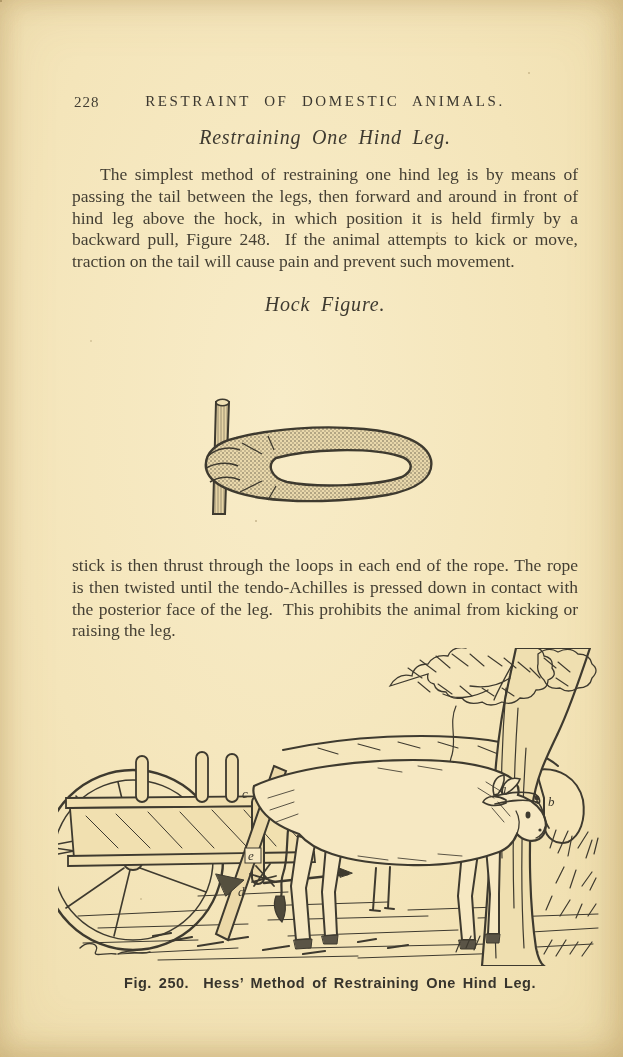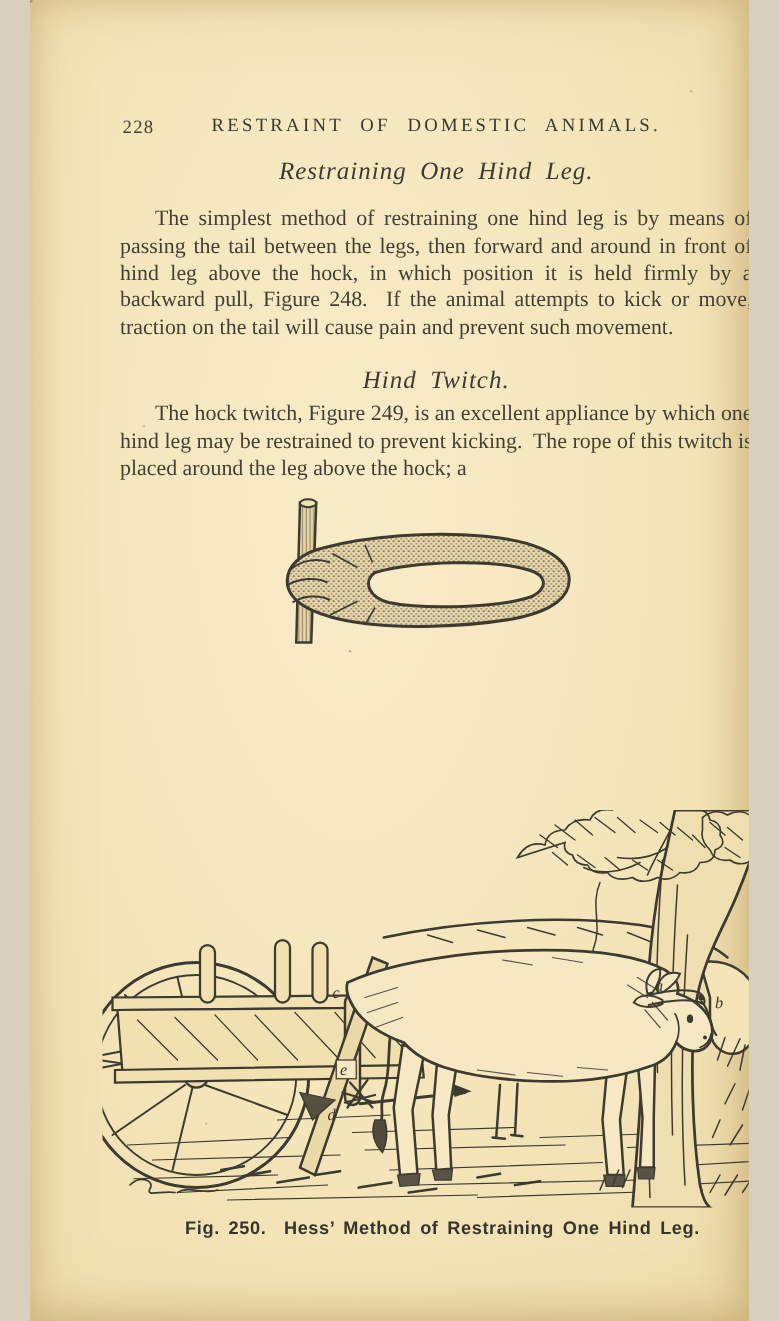--- a/index.html
+++ b/index.html
@@ -1,18 +1,18 @@
 <!DOCTYPE html>
 <html><head>
 <meta charset="utf-8">
 <style>
   html,body{margin:0;padding:0;background:#d8d0bc;}
   .page{
     position:relative;
-    width:575px;height:1057px;
+    width:623px;height:1057px;
     margin:0 auto;
     overflow:hidden;
     background:
       radial-gradient(ellipse at 45% 38%, #f8ecc8 0%, #f4e5ba 55%, #eeddac 100%);
     box-shadow:
       inset 0 0 60px rgba(160,120,50,.16),
       inset -12px 0 28px rgba(150,110,45,.16),
       inset 0 -12px 26px rgba(150,110,45,.10),
       inset 8px 0 20px rgba(150,110,45,.08);
     font-family:"Liberation Serif", serif;
@@ -79,22 +79,21 @@
 <div class="page">
 
   <div class="specks abs"></div>
 
   <div class="abs pageno">228</div>
   <div class="abs running-title">RESTRAINT OF DOMESTIC ANIMALS.</div>
 
   <div class="abs section-heading h1">Restraining One Hind Leg.</div>
   <div class="abs para indent p1">The simplest method of restraining one hind leg is by means of passing the tail between the legs, then forward and around in front of hind leg above the hock, in which position it is held firmly by a backward pull, Figure 248.  If the animal attempts to kick or move, traction on the tail will cause pain and prevent such movement.</div>
 
-  <div class="abs section-heading h2">Hind Twitch.</div>
-  <div class="abs para indent p2">The hock twitch, Figure 249, is an excellent appliance by which one hind leg may be restrained to prevent kicking.  The rope of this twitch is placed around the leg above the hock; a</div>
+  <div class="abs section-heading h2">Hock Figure.</div>
 
   <svg class="abs fig249" width="272" height="122" viewBox="0 0 272 122">
     <defs>
       <pattern id="stip" width="4" height="4" patternUnits="userSpaceOnUse">
         <rect width="4" height="4" fill="#e9d8ab"></rect>
         <circle cx="1" cy="1" r="0.8" fill="#6d6550"></circle>
         <circle cx="3" cy="3" r="0.7" fill="#857b60"></circle>
       </pattern>
       <pattern id="wood" width="6" height="6" patternUnits="userSpaceOnUse">
         <rect width="6" height="6" fill="#e6d4a4"></rect>
@@ -110,20 +109,21 @@
     <g>
       <path fill-rule="evenodd" fill="url(#stip)" stroke="#3e3a2f" stroke-width="2.4" d="M28,72 C26,57 39,46 58,42 C92,33 142,29 186,33 C221,36 249,46 253,64
            C256,81 240,93 209,99 C168,106 118,107 84,102 C57,98 31,89 28,72 Z
            M98,62 C131,53 191,51 221,60 C235,64 237,74 224,81
            C199,90 139,92 109,86 C93,82 88,69 98,62 Z"></path>
       <path d="M30,60 C39,52 52,50 62,54 M28,72 C39,66 52,66 60,70 M32,86 C41,80 54,80 62,84" fill="none" stroke="#3e3a2f" stroke-width="1.6"></path>
       <path d="M64,47 L84,58 M62,96 L84,85 M90,40 L96,54 M90,104 L98,90" fill="none" stroke="#3e3a2f" stroke-width="1.3"></path>
     </g>
   </svg>
 
+  <div class="abs para p3">stick is then thrust through the loops in each end of the rope. The rope is then twisted until the tendo-Achilles is pressed down in contact with the posterior face of the leg.  This prohibits the animal from kicking or raising the leg.</div>
 
   <svg class="abs fig250" width="542" height="318" viewBox="0 0 542 318">
     <g fill="none" stroke="#3e3a2f" stroke-linecap="round">
 
       <g stroke-width="1">
         <path d="M20,268 L150,262 M40,280 L190,276 M25,295 L140,292 M60,306 L180,300
                  M200,258 L330,254 M210,272 L370,268 M230,288 L400,282 M250,300 L430,296
                  M300,310 L480,304 M350,262 L470,258 M420,270 L540,266 M440,286 L540,280
                  M460,300 L535,296 M100,312 L300,308 M140,248 L230,244"></path>
         <path stroke-width="2.2" d="M95,288 l18,-3 M112,293 l22,-4 M140,298 l25,-4 M170,292 l20,-3

